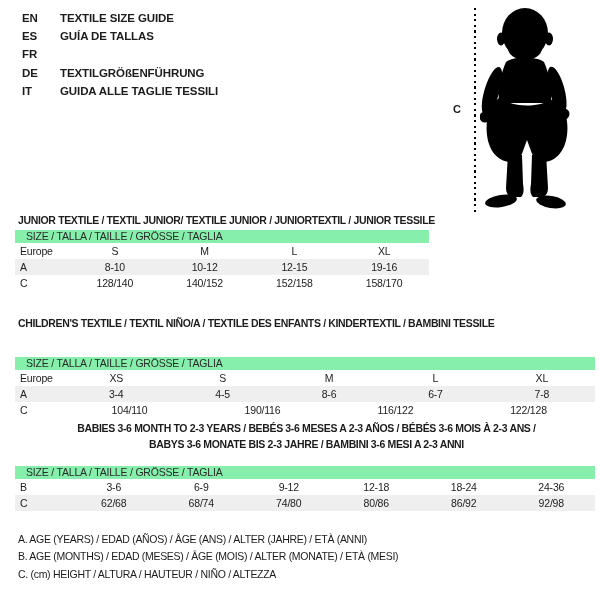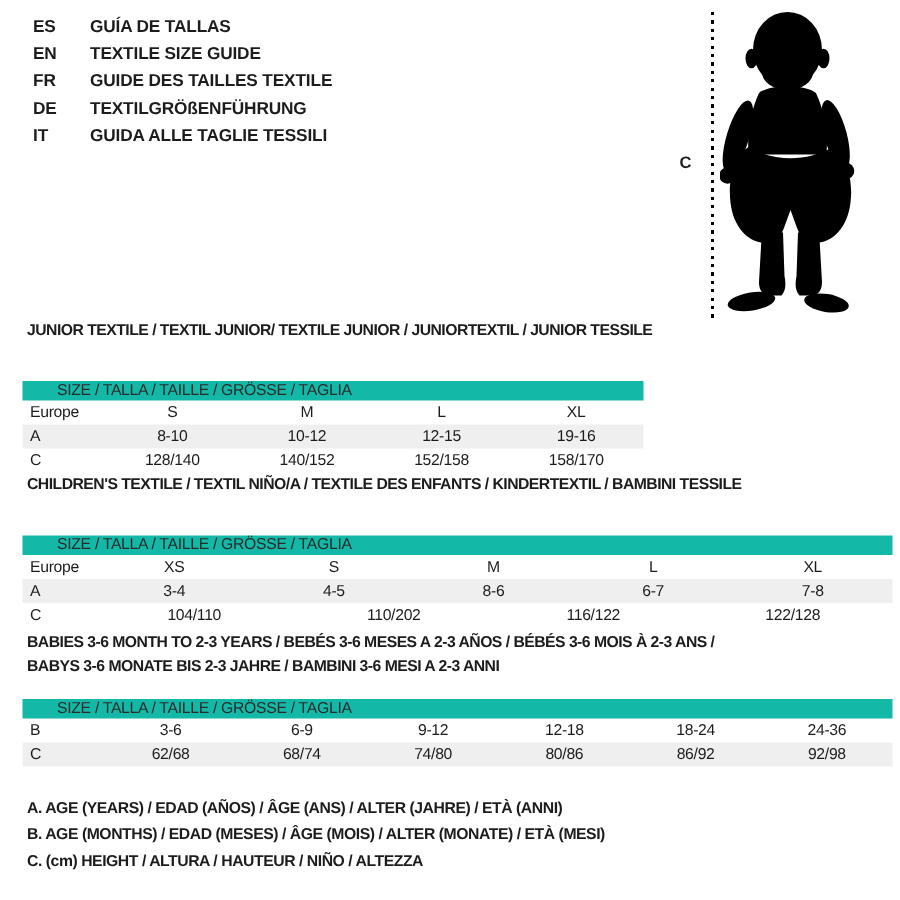--- a/index.html
+++ b/index.html
@@ -30,56 +30,55 @@
 
   
   .section { position:absolute; left:15px; width:580px; }
   .sec1 { top:213px; width:414px; }
   .sec2 { top:316px; }
   .sec3 { top:421px; }
   .tbl-title {
     font-weight:700; font-size:10.5px; line-height:15.5px;
     letter-spacing:-0.35px; white-space:nowrap; margin-left:3px;
   }
-  .sec1 .tbl-title { margin-bottom:25px; }
+  .sec1 .tbl-title { margin-bottom:1px; }
   .sec2 .tbl-title { margin-bottom:25px; }
-  .sec3 .title-wrap { margin-bottom:13.5px; }
+  .sec3 .title-wrap { margin-bottom:13.5px;text-align:center; }
   .tbl { width:100%; font-size:10.5px; letter-spacing:-0.2px; }
   .tbl-bar {
-    background:#14b8a6; color:#2a2a2a; height:13.5px; line-height:13.5px;
-    padding-left:23px; white-space:nowrap;
+    background:#86efac; color:#2a2a2a; height:13.5px; line-height:13.5px;
+    padding-left:11px; white-space:nowrap;
   }
   .trow { display:flex; height:16px; line-height:17px; }
   .trow.alt { background:#efefef; }
   .tlabel { padding-left:5px; }
   .w55 .tlabel { width:55px; }
   .w48 .tlabel { width:48px; }
   .tcell { flex:1; text-align:center; }
 
   
   .footnotes { position:absolute; left:18px; top:531px; }
-  .footnote { font-weight:700; font-size:10.5px; line-height:17.3px; letter-spacing:-0.3px; white-space:nowrap; }
+  .footnote { font-weight:400; font-size:10.5px; line-height:17.3px; letter-spacing:-0.3px; white-space:nowrap; }
 </style>
 </head>
 <body>
 
 <div class="page">
 
   <div class="lang-block">
     <div class="lang-row">
+      <div class="lang-code">EN</div>
+      <div class="lang-title">TEXTILE SIZE GUIDE</div>
+    </div>
+    <div class="lang-row">
       <div class="lang-code">ES</div>
       <div class="lang-title">GUÍA DE TALLAS</div>
     </div>
     <div class="lang-row">
-      <div class="lang-code">EN</div>
-      <div class="lang-title">TEXTILE SIZE GUIDE</div>
-    </div>
-    <div class="lang-row">
       <div class="lang-code">FR</div>
-      <div class="lang-title">GUIDE DES TAILLES TEXTILE</div>
     </div>
     <div class="lang-row">
       <div class="lang-code">DE</div>
       <div class="lang-title">TEXTILGRÖßENFÜHRUNG</div>
     </div>
     <div class="lang-row">
       <div class="lang-code">IT</div>
       <div class="lang-title">GUIDA ALLE TAGLIE TESSILI</div>
     </div>
   </div>
@@ -151,21 +150,21 @@
         <div class="tlabel">A</div>
         <div class="tcell">3-4</div>
         <div class="tcell">4-5</div>
         <div class="tcell">8-6</div>
         <div class="tcell">6-7</div>
         <div class="tcell">7-8</div>
       </div>
       <div class="trow">
         <div class="tlabel">C</div>
         <div class="tcell">104/110</div>
-        <div class="tcell">110/202</div>
+        <div class="tcell">190/116</div>
         <div class="tcell">116/122</div>
         <div class="tcell">122/128</div>
       </div>
     </div>
   </div>
 
   <div class="section sec3">
     <div class="title-wrap">
       <div class="tbl-title">BABIES 3-6 MONTH TO 2-3 YEARS / BEBÉS 3-6 MESES A 2-3 AÑOS / BÉBÉS 3-6 MOIS À 2-3 ANS /</div>
       <div class="tbl-title">BABYS 3-6 MONATE BIS 2-3 JAHRE / BAMBINI 3-6 MESI A 2-3 ANNI</div>

